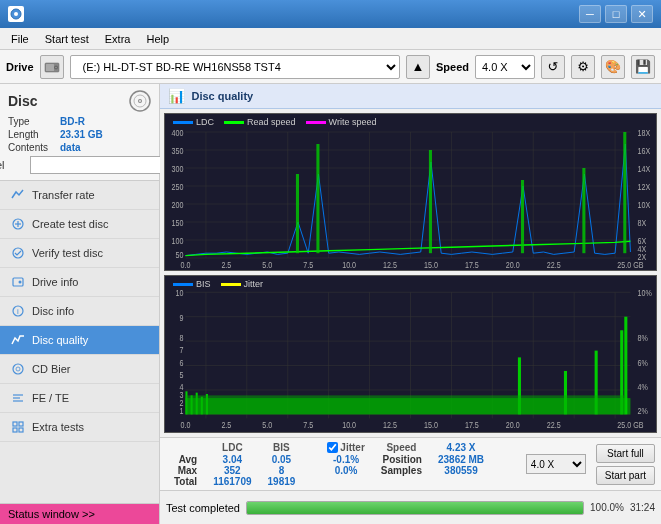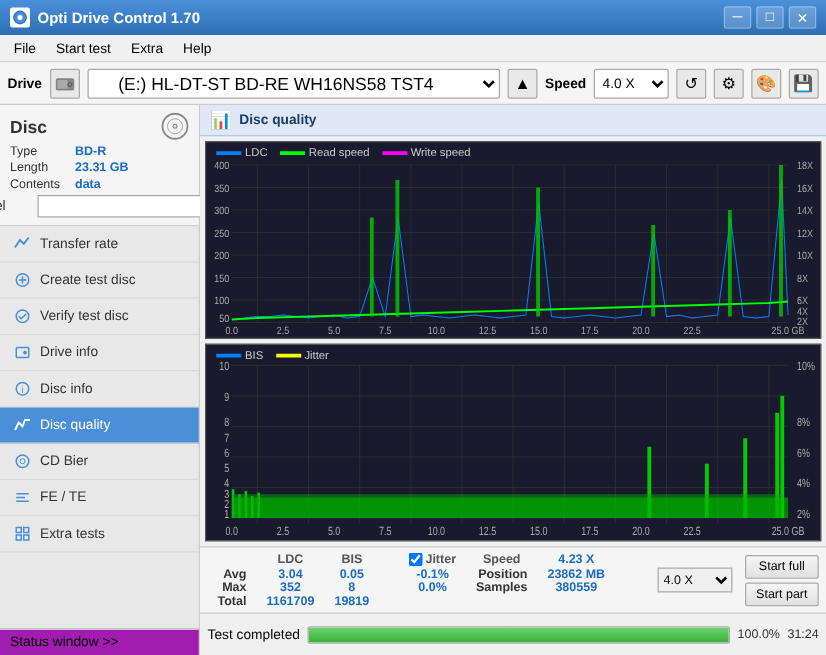--- a/index.html
+++ b/index.html
@@ -53,22 +53,22 @@
       padding: 3px 6px;
       gap: 6px;
       height: 34px;
     }
     .toolbar-label { font-size: 11px; font-weight: 600; }
     .drive-select {
       flex: 1;
       height: 24px;
       border: 1px solid #aaa;
       background: white;
-      font-size: 14px;
-      padding: 0 20px;
+      font-size: 11px;
+      padding: 0 8px;
       border-radius: 2px;
     }
     .toolbar-icon-btn {
       width: 24px; height: 24px;
       background: #e8e8e8;
       border: 1px solid #aaa;
       border-radius: 2px;
       display: flex; align-items: center; justify-content: center;
       cursor: pointer;
       font-size: 13px;
@@ -134,21 +134,21 @@
       color: #333;
     }
     .nav-item.active { background: #4a90d9; color: white; }
     .nav-item-icon { width: 16px; height: 16px; display: flex; align-items: center; justify-content: center; flex-shrink: 0; }
 
     .status-bar {
       border-top: 1px solid #ccc;
       padding: 4px 8px;
       font-size: 11px;
       cursor: pointer;
-      background: #a21caf;
+      background: #ec4899;
       display: flex;
       align-items: center;
       justify-content: space-between;
     }
 
     
     .content-area {
       flex: 1;
       background: #f0f0f0;
       display: flex;
@@ -276,21 +276,20 @@
 <body>
 
 <div class="title-bar">
   <div class="title-bar-left">
     <div class="title-icon">
       <svg width="12" height="12" viewBox="0 0 12 12">
         <circle cx="6" cy="6" r="5" fill="#4a90d9" stroke="#2c6fb5" stroke-width="1"></circle>
         <circle cx="6" cy="6" r="2" fill="white"></circle>
       </svg>
     </div>
-    <span>Opti Drive Control 1.70</span>
   </div>
   <div class="title-controls">
     <div class="title-btn">─</div>
     <div class="title-btn">□</div>
     <div class="title-btn close">✕</div>
   </div>
 </div>
 
 <div class="menu-bar">
   <div class="menu-item">File</div>

